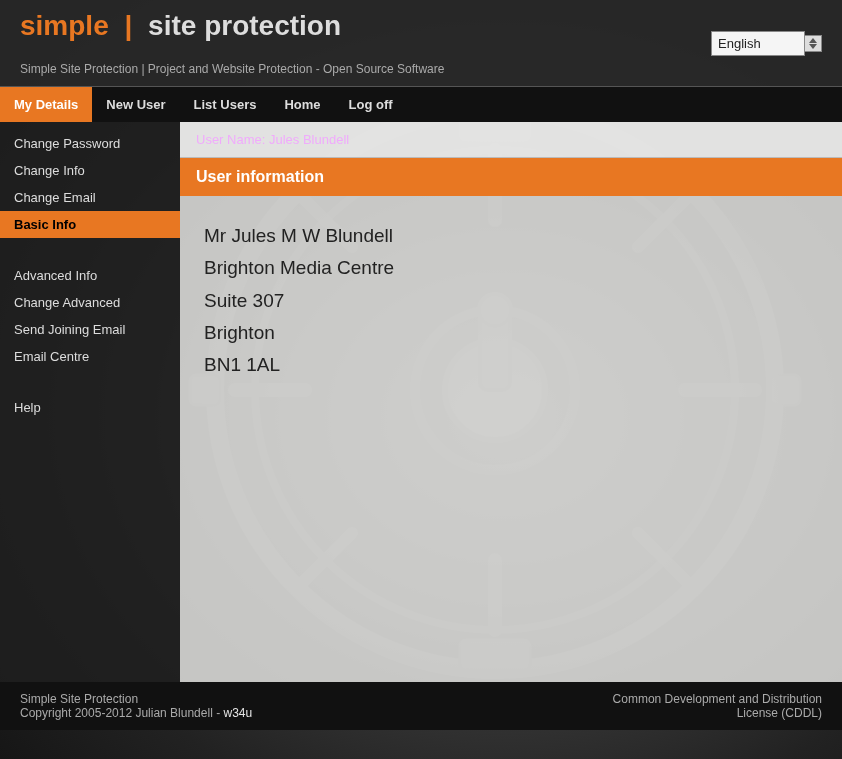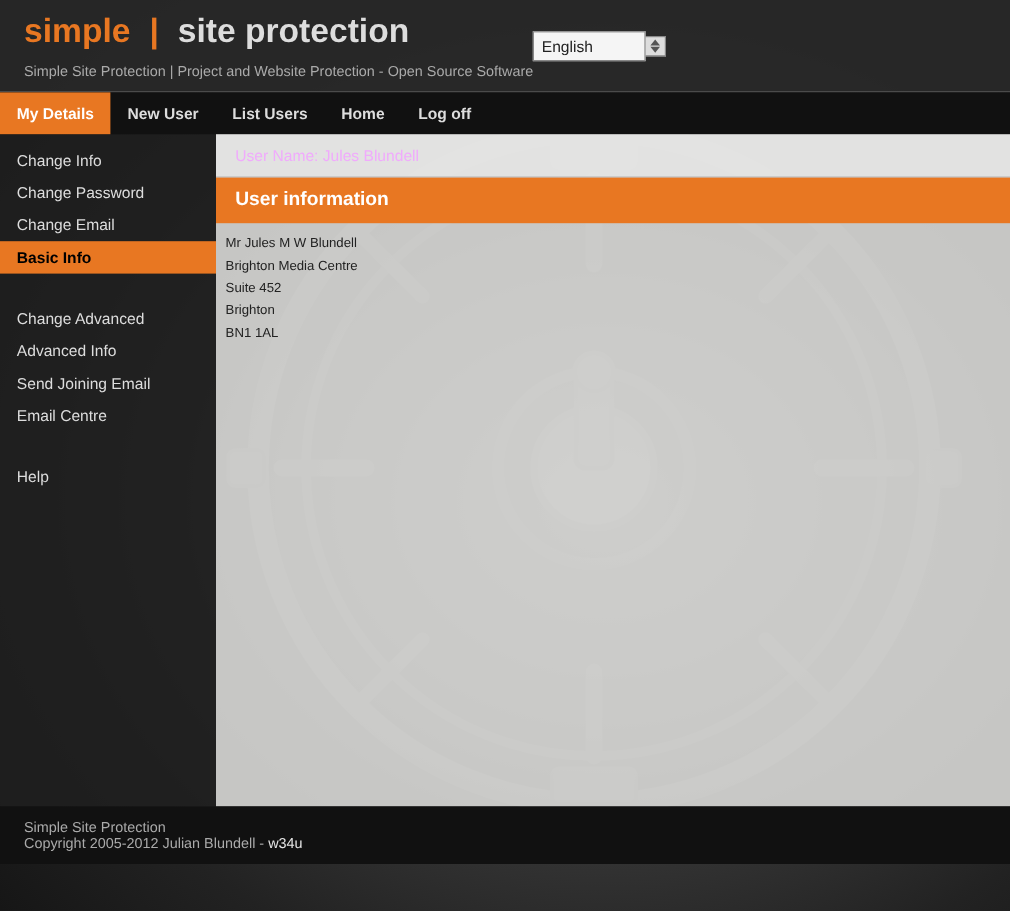--- a/index.html
+++ b/index.html
@@ -23,21 +23,21 @@
     }
 
     
     .header {
       position: relative;
       z-index: 10;
       background: rgba(40, 40, 40, 0.92);
       padding: 10px 20px;
       display: flex;
       align-items: center;
-      justify-content: flex-start;
+      justify-content: space-between;
       border-bottom: 1px solid #555;
     }
     .header-title {
       display: flex;
       flex-direction: column;
     }
     .header-title h1 {
       font-size: 28px;
       font-weight: bold;
       color: #ddd;
@@ -45,21 +45,21 @@
     .header-title h1 span.simple {
       color: #e87722;
     }
     .header-title h1 span.pipe {
       color: #e87722;
       margin: 0 8px;
     }
     .header-subtitle {
       font-size: 12px;
       color: #aaa;
-      margin-top: 10px;
+      margin-top: 20px;
     }
     .lang-select-wrapper {
       display: flex;
       align-items: center;
     }
     .lang-select {
       background: #f5f5f5;
       border: 1px solid #888;
       padding: 4px 6px;
       font-size: 13px;
@@ -169,23 +169,23 @@
       border-bottom: 1px solid #bbb;
     }
     .content-section-header {
       background: #e87722;
       color: #fff;
       padding: 10px 16px;
       font-size: 16px;
       font-weight: bold;
     }
     .content-body {
-      padding: 8px;
+      padding: 24px;
       color: #222;
-      font-size: 11px;
+      font-size: 19px;
       line-height: 1.7;
     }
 
     
     .footer {
       position: relative;
       z-index: 10;
       background: #111;
       color: #aaa;
       display: flex;
@@ -261,52 +261,56 @@
   <a class="nav-item" href="#">New User</a>
   <a class="nav-item" href="#">List Users</a>
   <a class="nav-item" href="#">Home</a>
   <a class="nav-item" href="#">Log off</a>
 </div>
 
 <div class="main-layout">
 
   <div class="sidebar">
     <div class="sidebar-group">
+      <a class="sidebar-item" href="#">Change Password</a>
       <a class="sidebar-item" href="#">Change Info</a>
-      <a class="sidebar-item" href="#">Change Password</a>
       <a class="sidebar-item" href="#">Change Email</a>
       <a class="sidebar-item active" href="#">Basic Info</a>
     </div>
     <div class="sidebar-spacer"></div>
     <div class="sidebar-group">
+      <a class="sidebar-item" href="#">Advanced Info</a>
       <a class="sidebar-item" href="#">Change Advanced</a>
-      <a class="sidebar-item" href="#">Advanced Info</a>
       <a class="sidebar-item" href="#">Send Joining Email</a>
       <a class="sidebar-item" href="#">Email Centre</a>
     </div>
     <div class="sidebar-spacer"></div>
     <div class="sidebar-group">
       <a class="sidebar-item" href="#">Help</a>
     </div>
   </div>
 
   <div class="content">
     <div class="content-username-bar">User Name: Jules Blundell</div>
     <div class="content-section-header">User information</div>
     <div class="content-body">
       <div>Mr Jules M W Blundell</div>
       <div>Brighton Media Centre</div>
-      <div>Suite 452</div>
+      <div>Suite 307</div>
       <div></div>
       <div>Brighton</div>
       <div>BN1 1AL</div>
     </div>
   </div>
 </div>
 
 <div class="footer">
   <div class="footer-left">
     <div>Simple Site Protection</div>
     <div>
       <span>Copyright 2005-2012 Julian Blundell - </span><a href="#">w34u</a>
     </div>
   </div>
+  <div class="footer-right">
+    <div>Common Development and Distribution</div>
+    <div>License (CDDL)</div>
+  </div>
 </div>
 
 </body></html>

